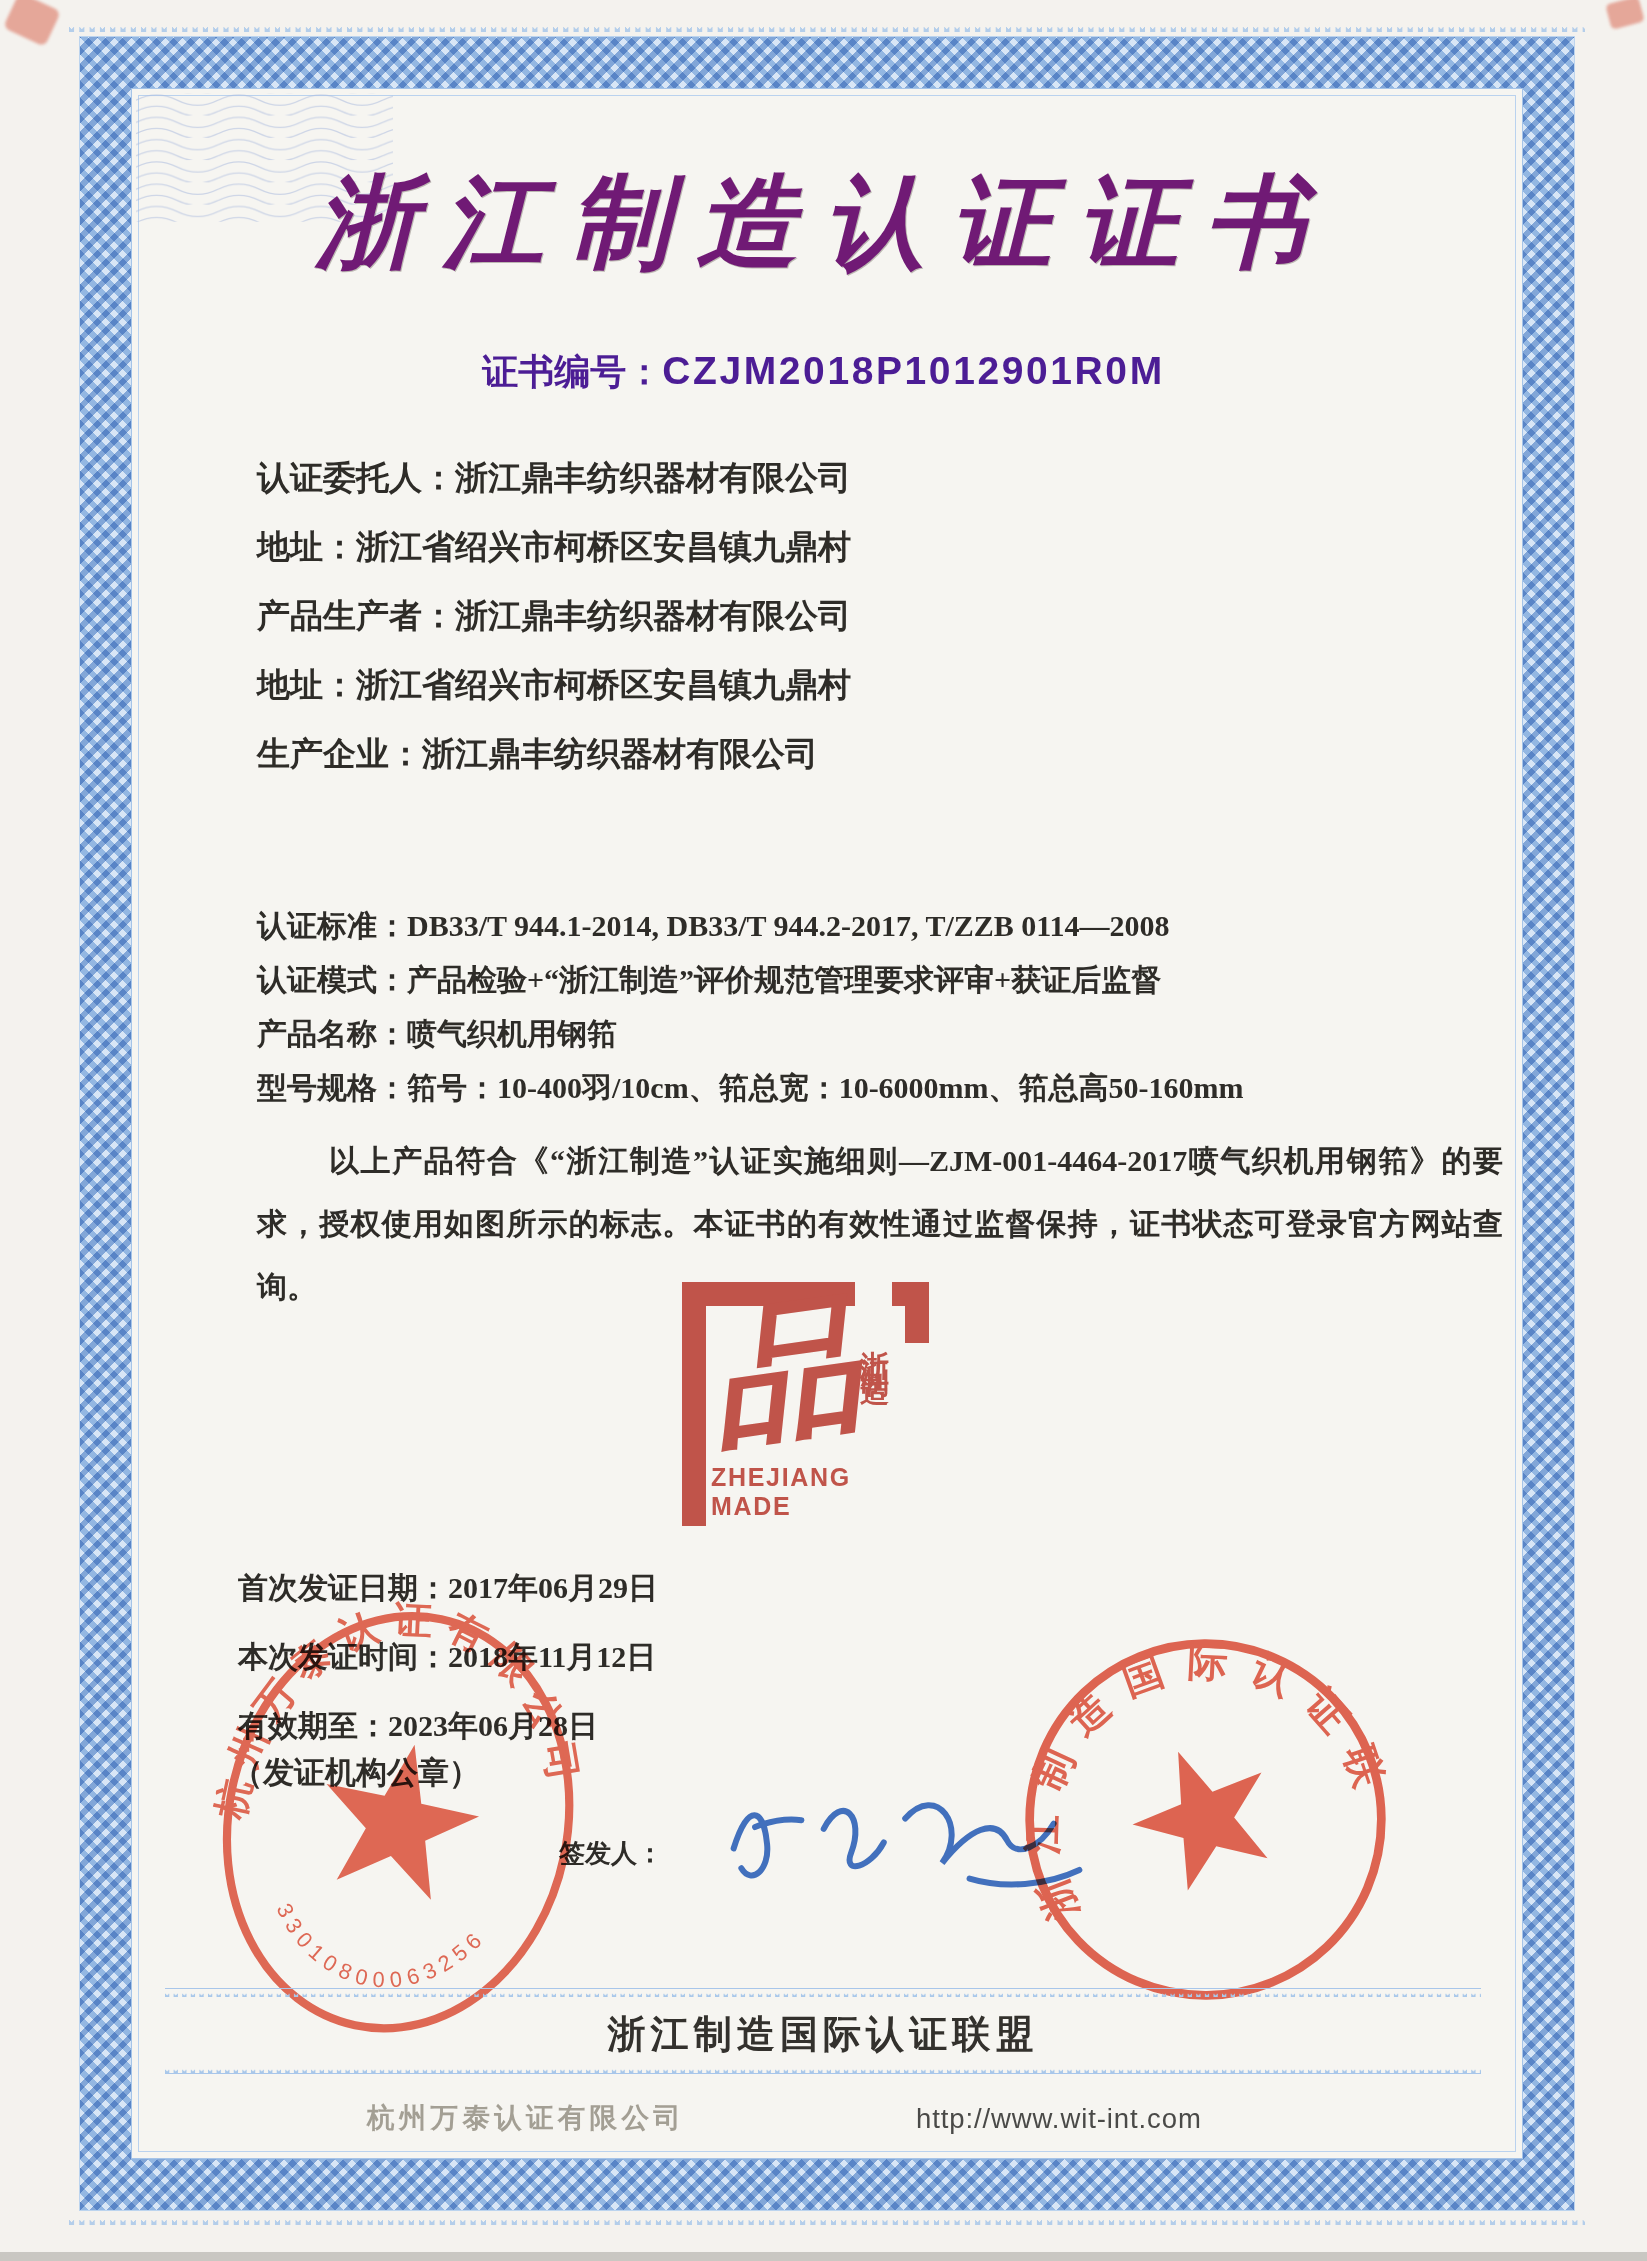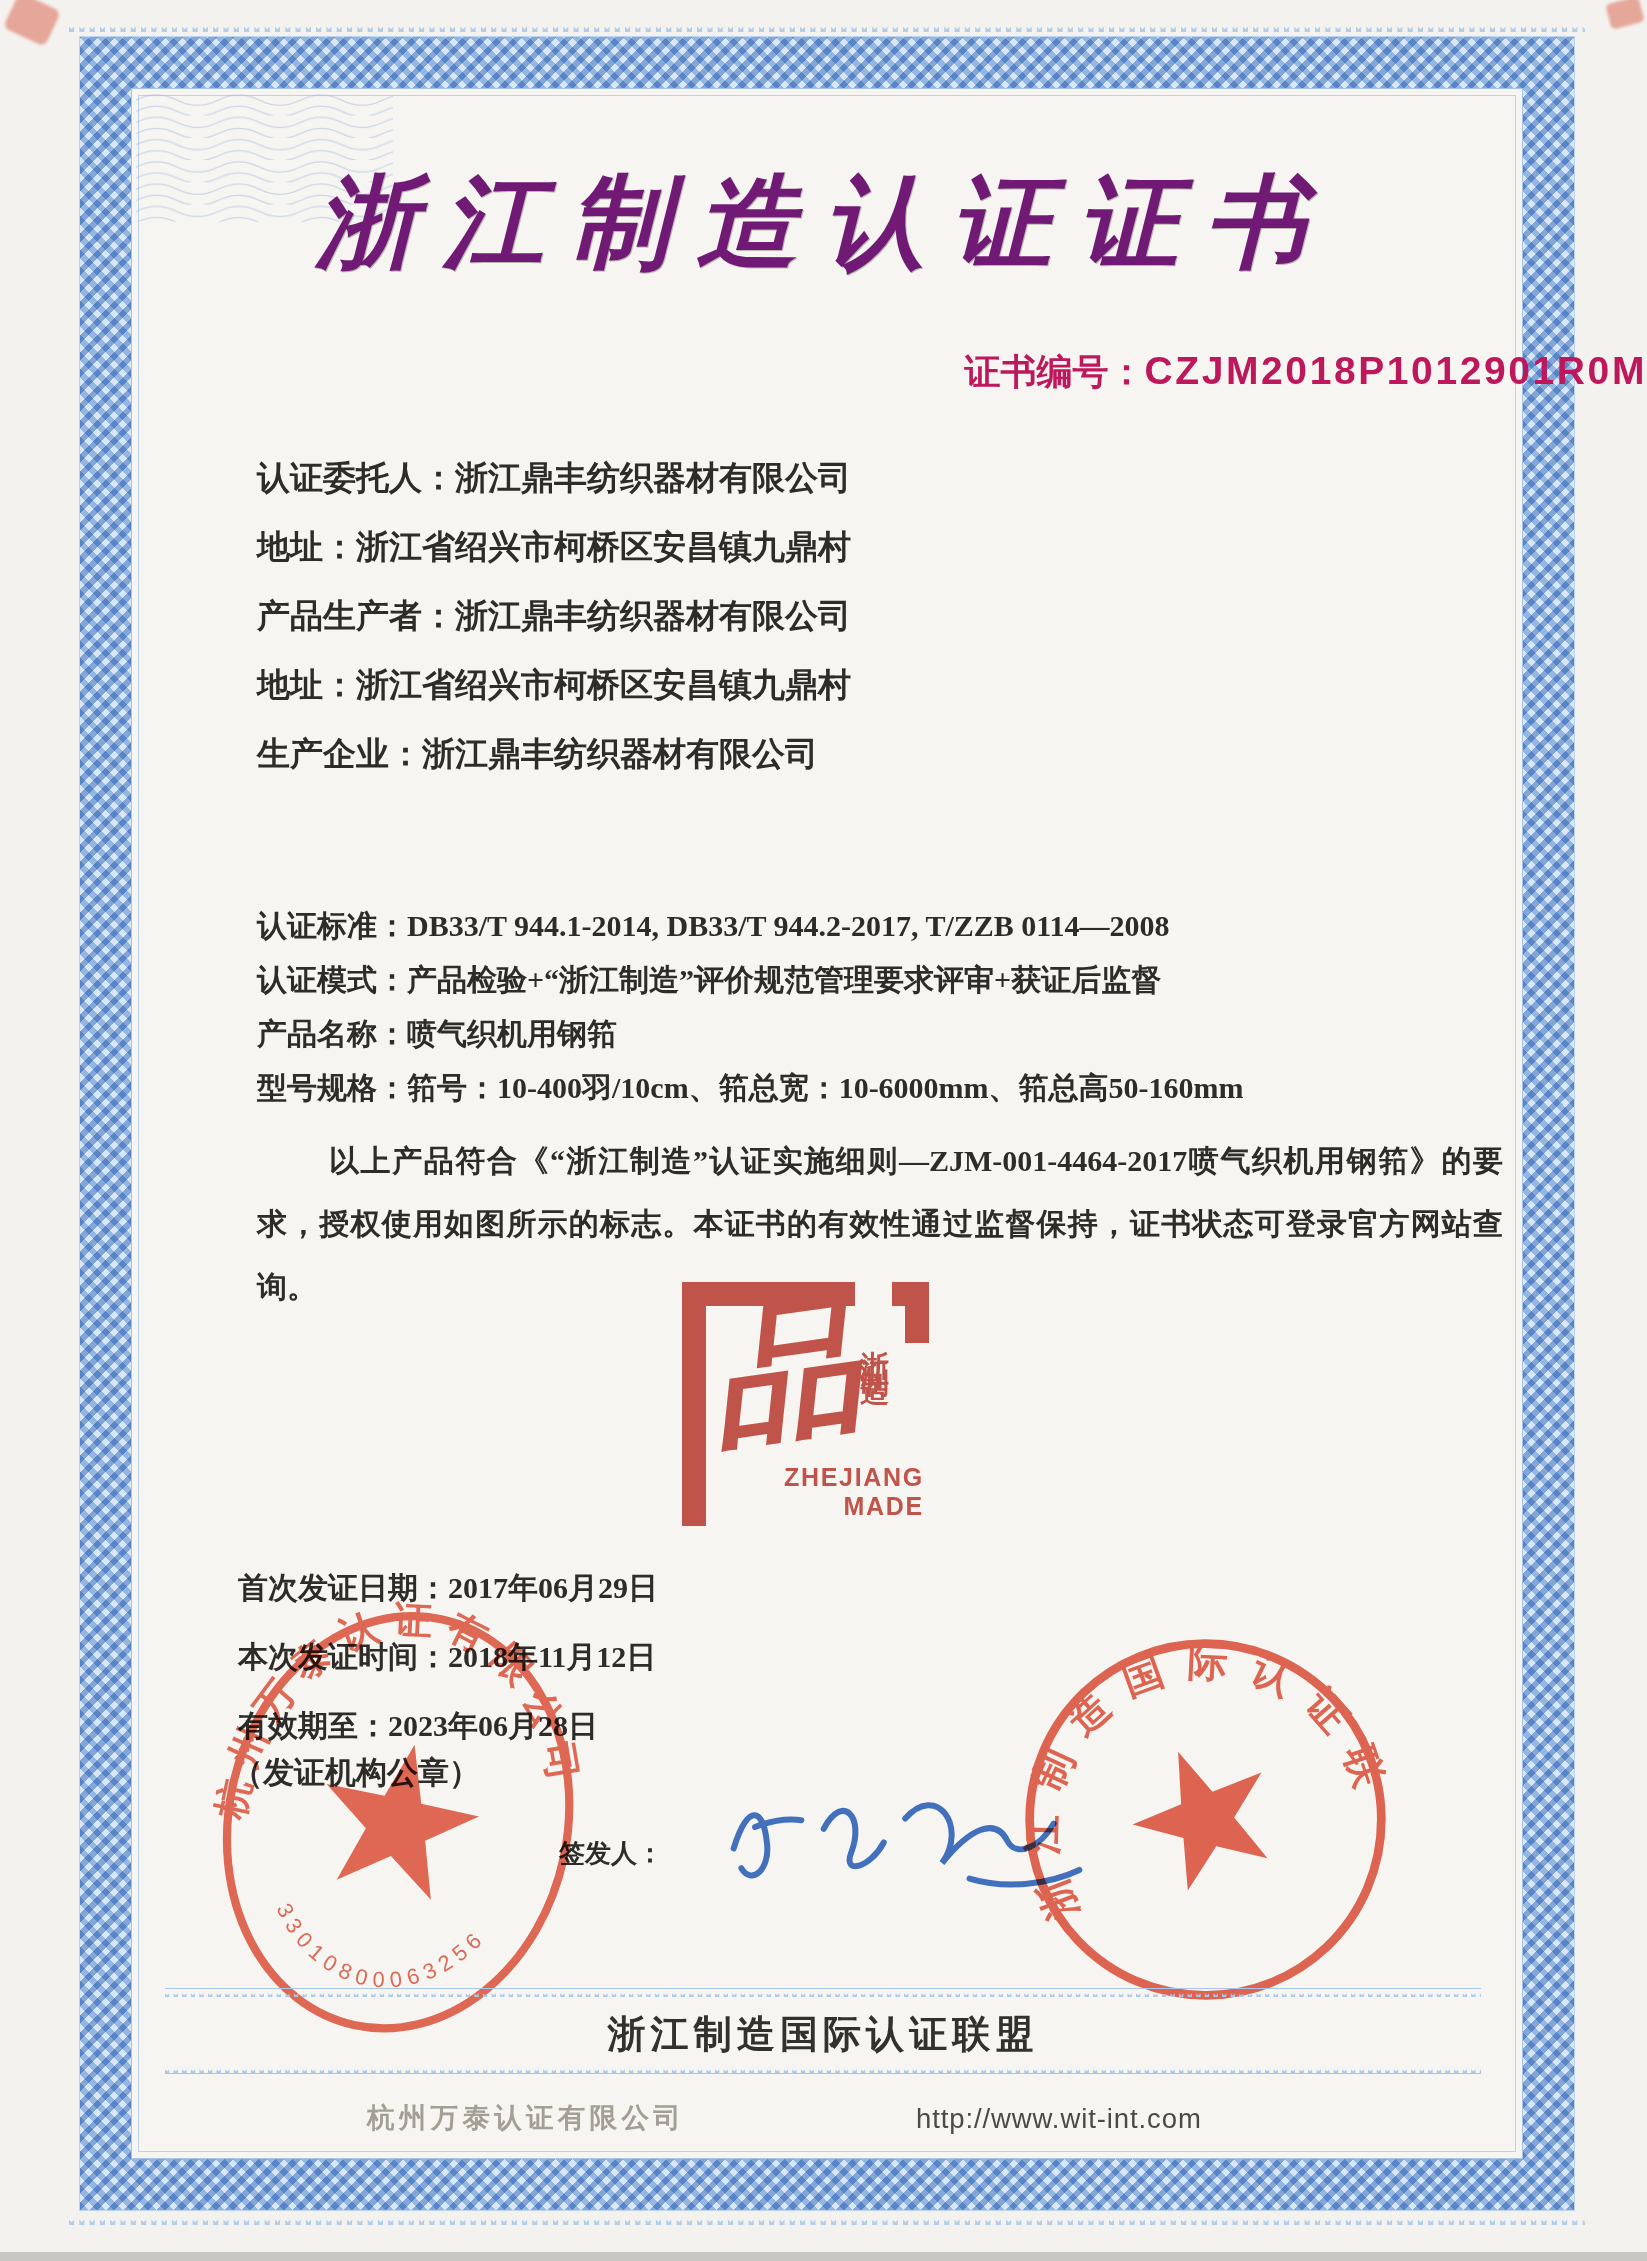--- a/index.html
+++ b/index.html
@@ -36,40 +36,40 @@
   .zig.top { top:22px; } .zig.bottom { bottom:36px; }
   .waves { position:absolute; left:136px; top:93px; right:129px; bottom:106px; }
   
   .abs { position:absolute; }
   .title {
     top:156px; left:0; width:100%; text-align:center;
     font-family:"DejaVu Serif", serif; font-style:italic; font-weight:700;
     font-size:101px; letter-spacing:26px; color:#701a75;
     text-shadow:0.9px 0.9px 0 rgba(80,70,60,.35);
   }
-  .certno { top:348px; left:0; width:100%; text-align:right;
-    font-size:36px; font-weight:700; color:#be185d; }
+  .certno { top:348px; left:0; width:100%; text-align:center;
+    font-size:36px; font-weight:700; color:#4c1d95; }
   .certno .code { font-family:"Liberation Sans", sans-serif; font-size:39px; letter-spacing:2.6px; }
   .info-block  { left:257px; top:444px;  font-size:33px; font-weight:700; line-height:69px; }
   .detail-block{ left:257px; top:899px; font-size:30px; font-weight:700; line-height:54px; }
   .statement { left:257px; top:1129px; width:1246px;
     font-size:30px; font-weight:600; line-height:63px;
     text-indent:2.4em; text-align:justify; }
   
   .logo { left:682px; top:1282px; width:247px; height:244px; color:#c0544a; }
   .logo .bar { position:absolute; background:#c0544a; }
   .bar-left  { left:0; top:0; width:24px; height:100%; }
   .bar-top   { left:0; top:0; width:70%; height:24px; }
   .bar-trh   { right:0; top:0; width:15%; height:24px; }
   .bar-trv   { right:0; top:0; width:24px; height:25%; }
   .logo-glyph { position:absolute; left:29px; top:13.7px; font-size:148px; font-weight:700;
     font-family:"DejaVu Serif", serif; font-style:italic; transform:rotate(-8deg); line-height:1; }
   .logo-side { position:absolute; right:34px; top:45px; writing-mode:vertical-rl;
     font-size:29px; font-weight:700; letter-spacing:8.6px; }
-  .logo-cap { position:absolute; left:29px; bottom:5.1px; width:calc(100% - 34px); text-align:right;
+  .logo-cap { position:absolute; left:29px; bottom:5.1px; width:calc(100% - 34px); text-align:left;
     font-family:"Liberation Sans", sans-serif; font-size:25px; font-weight:700; letter-spacing:1.7px;margin-top:48px; }
   
   .dates-block { left:238px; top:1553px; font-size:30px; font-weight:700; line-height:69px; }
   .seal-note { left:232px; top:1752px; font-size:31px; font-weight:600; }
   .issuer { left:559px; top:1836px; font-size:26px; font-weight:700; }
   .signature { left:712px; top:1767px; width:395px; height:163px; }
   
   .stamp { mix-blend-mode:multiply; }
   .stamp-left  { left:214px;  top:1602px; width:369px; height:437px; transform:rotate(12deg);  opacity:.8; }
   .stamp-right { left:1014px; top:1628px; width:383px; height:383px; transform:rotate(-22deg); opacity:.82; }

